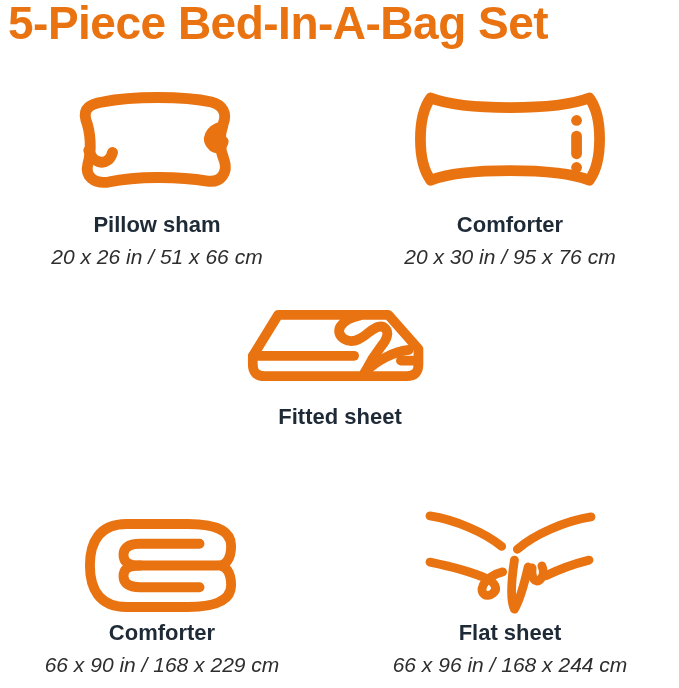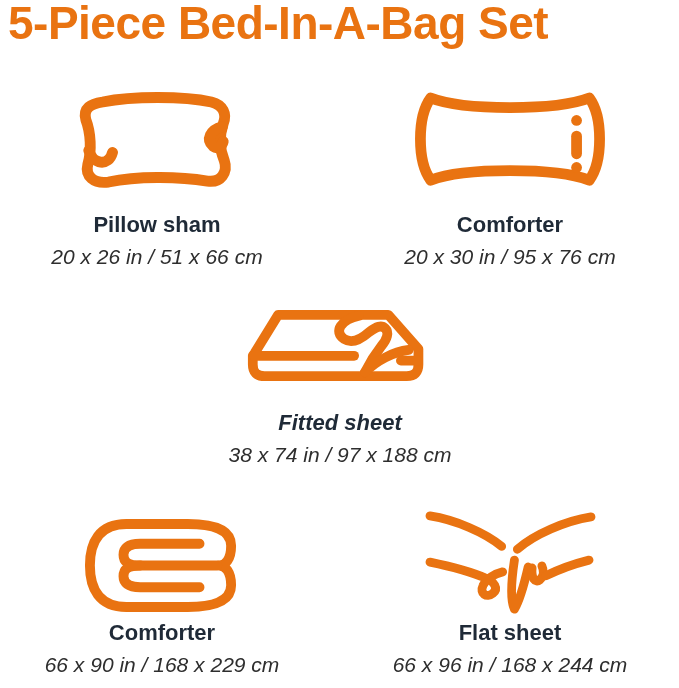--- a/index.html
+++ b/index.html
@@ -71,21 +71,21 @@
   
   .cell-sham       { left: 27px;  top: 86px;  width: 260px; }
   .cell-pillowcase { left: 385px; top: 86px;  width: 250px; }
   .cell-fitted     { left: 215px; top: 298px; width: 250px; }
   .cell-comforter  { left: 37px;  top: 510px; width: 250px; }
   .cell-flat       { left: 385px; top: 510px; width: 250px; }
   .cell-sham .icon-box, .cell-pillowcase .icon-box { height: 114px; }
   .cell-fitted .icon-box { height: 96px; }
   .cell-comforter .icon-box, .cell-flat .icon-box { height: 110px; }
   .cell-sham .item-name, .cell-pillowcase .item-name { margin-top: 12px; }
-  .cell-fitted .item-name { margin-top: 16px; font-style: italic; }
+  .cell-fitted .item-name { margin-top: 10px; }
   .cell-comforter .item-name, .cell-flat .item-name { }
 </style>
 </head>
 <body>
 
 <div class="canvas">
 
   <div class="page-title">5-Piece Bed-In-A-Bag Set</div>
 
   <div class="item cell-sham">
@@ -117,21 +117,20 @@
     <div class="icon-box">
       <svg width="190" height="93" viewBox="0 0 195 95">
         <path stroke-width="10" d="M 10,54 L 34,15 L 147,15 L 178,50 L 178,66 C 178,74 174,78 166,78 L 20,78 C 12,78 8,74 8,66 L 8,57 Z"></path>
         <path stroke-width="10" d="M 9,57 L 112,57"></path>
         <path stroke-width="10" d="M 160,62 L 177,62"></path>
         <path stroke-width="10" d="M 117,16 C 99,20 90,32 102,40 C 110,45 119,40 127,33 C 135,27 140,25 144,29 C 148,33 146,40 140,47 C 133,56 127,66 123,74"></path>
         <path stroke-width="10" d="M 123,74 C 135,62 152,53 168,51"></path>
       </svg>
     </div>
     <div class="item-name">Fitted sheet</div>
-    <div class="item-dims">38 x 74 in / 97 x 188 cm</div>
   </div>
 
   <div class="item cell-comforter">
     <div class="icon-box">
       <svg width="158" height="99" viewBox="0 0 160 100">
         <path stroke-width="10" d="M 44,8 L 106,8 C 134,8 150,14 150,30 C 150,44 144,50 138,50 C 144,50 150,56 150,70 C 150,86 134,92 106,92 L 44,92 C 16,92 7,73 7,50 C 7,27 16,8 44,8 Z"></path>
         <path stroke-width="10" d="M 118,28 L 58,28 C 45,28 41,33 41,39 C 41,46 45,50 58,50 L 136,50"></path>
         <path stroke-width="10" d="M 118,72 L 58,72 C 45,72 41,67 41,61 C 41,54 45,50 58,50"></path>
       </svg>
     </div>

